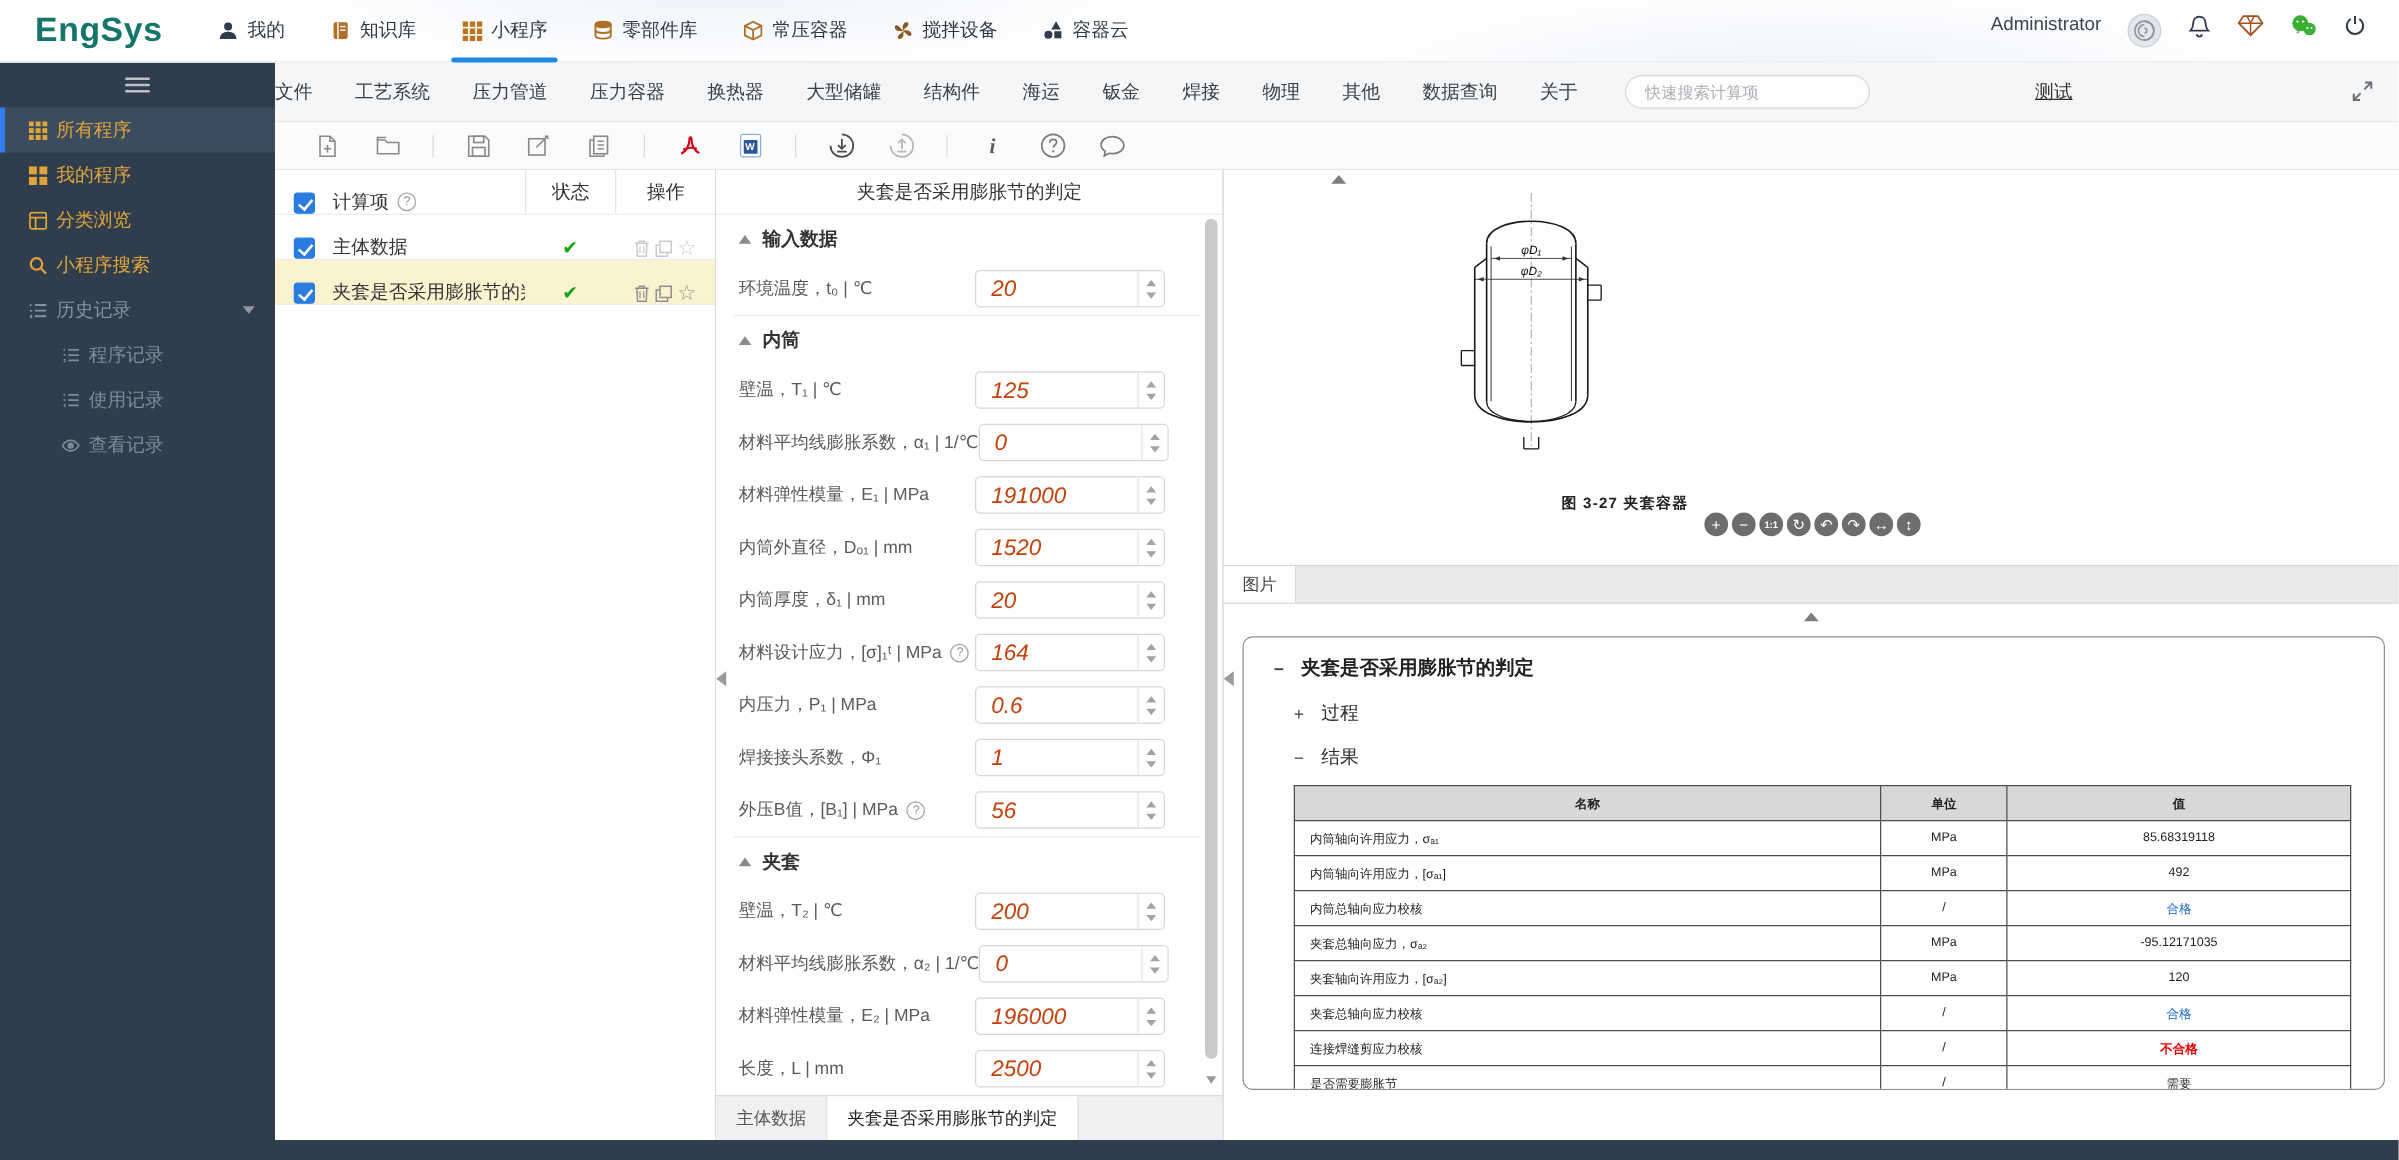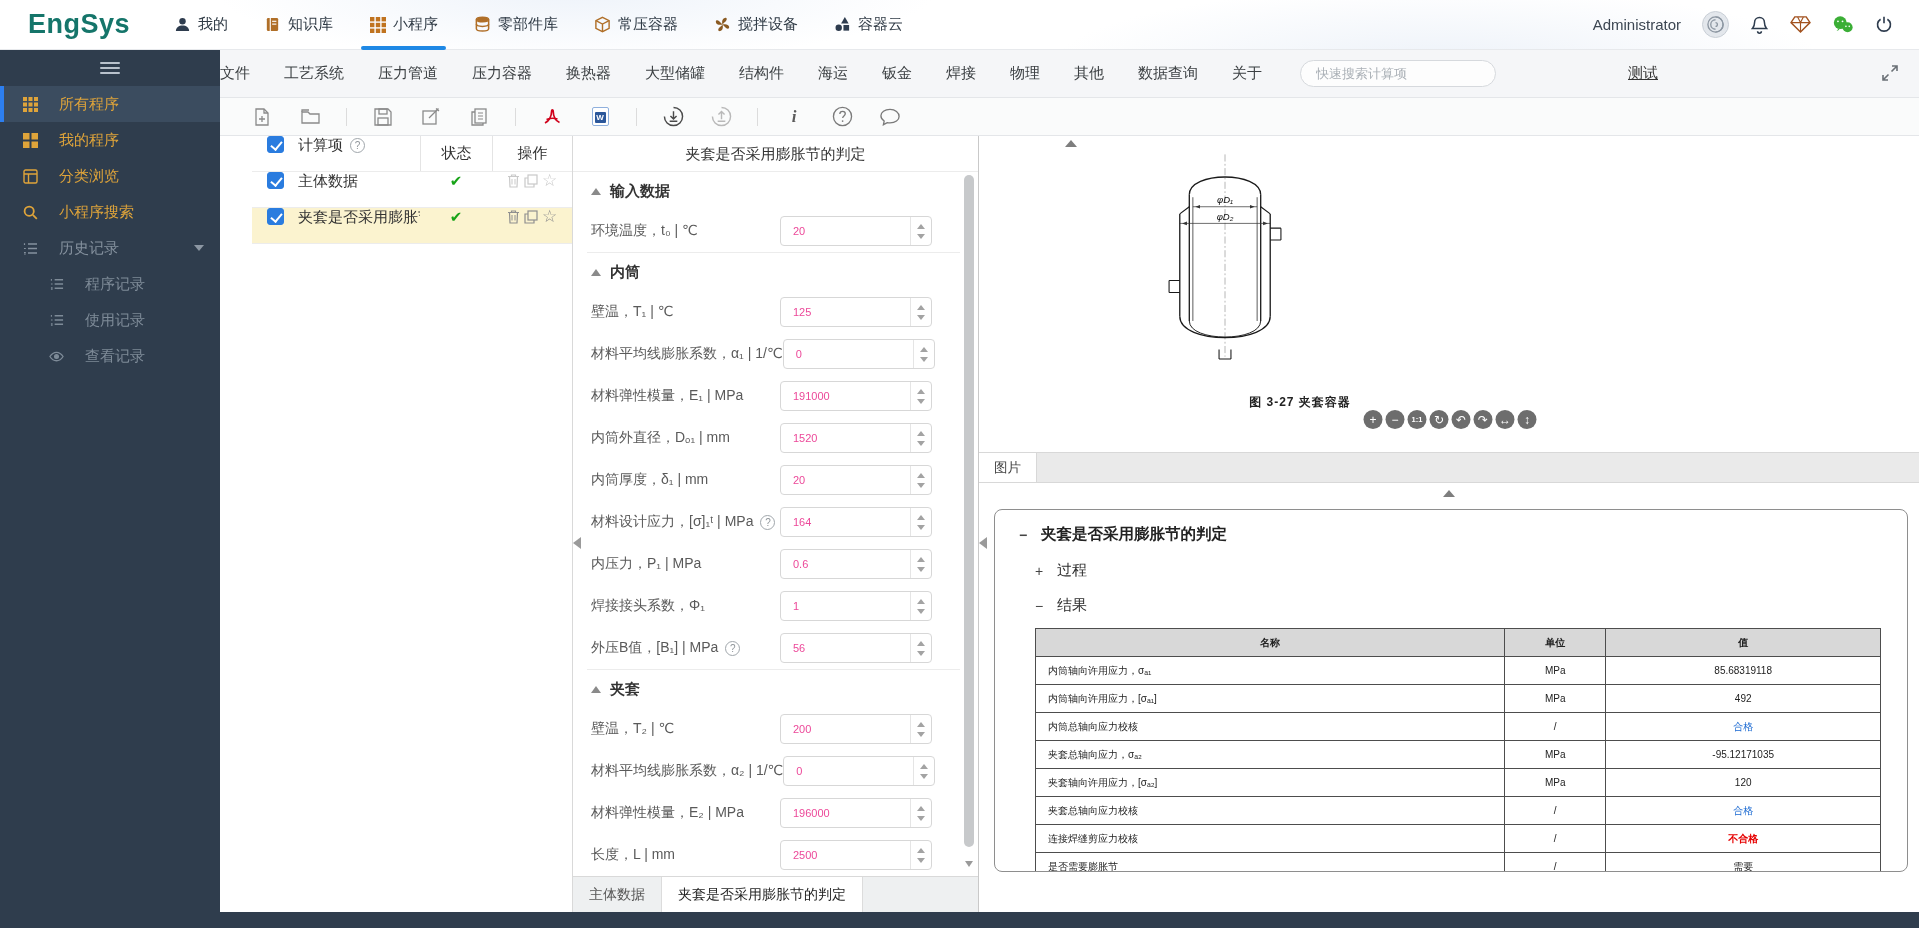--- a/index.html
+++ b/index.html
@@ -6,29 +6,29 @@
   html,body { width:1919px; height:928px; overflow:hidden; }
   body { font-family:"Liberation Sans","DejaVu Sans",sans-serif; background:#fff; color:#333; position:relative; font-size:14px; }
 
   
   .header { position:absolute; left:0; top:0; width:1919px; height:50px; background:#fff; border-bottom:1px solid #e7e9ec; display:flex; align-items:center; padding:0 26px 0 28px; z-index:10;
     background-image:radial-gradient(ellipse 600px 120px at 30% -20%, #eef3fa 0%, rgba(255,255,255,0) 60%), radial-gradient(ellipse 700px 140px at 75% 130%, #edf2f9 0%, rgba(255,255,255,0) 55%);}
   .logo { font-size:27px; font-weight:bold; color:#15756a; letter-spacing:.5px; margin-right:44px; }
   .topnav { display:flex; align-items:center; height:50px; gap:36px; }
   .titem { display:flex; align-items:center; gap:7px; font-size:15px; color:#2f3a45; height:50px; position:relative; cursor:pointer; white-space:nowrap; }
   .titem.active::after { content:""; position:absolute; left:-8px; right:-8px; bottom:0; height:4px; background:#1e88e5; border-radius:2px; }
-  .hright { margin-left:auto; display:flex; align-items:center; gap:21px; }
+  .hright { margin-left:auto; display:flex; align-items:flex-start; gap:21px; }
   .username { font-size:15px; color:#3c4652; }
   .avatar { width:27px; height:27px; border-radius:50%; background:#e3e7ec; border:1px solid #c9cfd6; display:flex; align-items:center; justify-content:center; }
 
   
   .sidebar { position:absolute; left:0; top:50px; width:220px; bottom:0; background:#2f3d4d; z-index:5; }
   .burger { height:36px; display:flex; flex-direction:column; justify-content:center; align-items:center; gap:3px; cursor:pointer; }
   .burger div { width:20px; height:2px; background:#b9c2cc; border-radius:1px; }
-  .sitem { height:36px; display:flex; align-items:center; gap:20px; padding-left:22px; font-size:15px; color:#dfa43a; position:relative; cursor:pointer; }
+  .sitem { height:36px; display:flex; align-items:center; gap:6px; padding-left:22px; font-size:15px; color:#dfa43a; position:relative; cursor:pointer; }
   .sitem.active { background:#3b4c5f; }
   .sitem.active::before { content:""; position:absolute; left:0; top:0; bottom:0; width:4px; background:#2d7ff0; }
   .sitem.gray { color:#85919e; }
   .sitem.sub { padding-left:48px; color:#7e8b98; }
   .sicon { width:17px; height:17px; display:flex; align-items:center; justify-content:center; flex:0 0 17px; }
   .caret-down { margin-left:auto; margin-right:16px; width:0; height:0; border-left:5px solid transparent; border-right:5px solid transparent; border-top:6px solid #8c97a3; }
 
   
   .menubar { position:absolute; left:220px; top:50px; right:0; height:48px; background:#f5f6f8; border-bottom:1px solid #e4e6e9; display:flex; align-items:center; z-index:4; }
   .mitem { font-size:15px; color:#3c4043; margin-right:34px; cursor:pointer; white-space:nowrap; }
@@ -44,21 +44,21 @@
   .tinfo { font-family:"Liberation Serif","DejaVu Serif",serif; font-style:italic; font-weight:bold; font-size:17px; color:#5a5a5a; }
   .word-badge { width:17px; height:19px; border:1px solid #8fb0dd; border-radius:2px; background:#fff; position:relative; }
   .word-badge span { position:absolute; left:2px; bottom:2px; width:11px; height:11px; background:#2b579a; color:#fff; font-size:8px; font-weight:bold; display:flex; align-items:center; justify-content:center; border-radius:1px; }
 
   
   .content { position:absolute; left:220px; top:136px; right:0; bottom:16px; display:flex; background:#fff; }
   .footer-strip { position:absolute; left:220px; right:0; bottom:0; height:16px; background:#2f3d4d; }
 
   
   .calc-panel { width:353px; flex:0 0 353px; border-right:1px solid #d9d9d9; }
-  .crow { height:36px; display:flex; align-items:flex-start; border-bottom:1px solid #ececec; font-size:15px; color:#333; cursor:pointer;margin-left:32px; }
+  .crow { height:36px; display:flex; align-items:flex-end; border-bottom:1px solid #ececec; font-size:15px; color:#333; cursor:pointer; }
   .crow.head { cursor:default; }
   .crow.head .c-status, .crow.head .c-action { border-left:1px solid #e4e4e4; align-self:stretch; display:flex; align-items:center; justify-content:center; }
   .c-check { width:46px; display:flex; justify-content:center; flex:0 0 46px; }
   .c-name { flex:1; display:flex; align-items:center; gap:7px; overflow:hidden; white-space:nowrap; }
   .c-status { width:72px; flex:0 0 72px; display:flex; align-items:center; justify-content:center; }
   .c-action { width:80px; flex:0 0 80px; display:flex; align-items:center; justify-content:center; gap:4px; }
   .crow.selected { background:#fbf3cf; }
   .checkbox { width:17px; height:17px; background:#2a7cdf; border:1px solid #2a7cdf; border-radius:3px; position:relative; cursor:pointer; }
   .checkbox::after { content:""; position:absolute; left:5px; top:2px; width:5px; height:9px; border:solid #fff; border-width:0 2px 2px 0; transform:rotate(40deg); }
   .ok-check { color:#17a317; font-weight:bold; font-size:15px; }
@@ -69,21 +69,21 @@
 
   
   .form-panel { width:406px; flex:0 0 406px; border-right:1px solid #c9c9c9; display:flex; flex-direction:column; position:relative; background:#fff; }
   .fp-title { height:36px; line-height:36px; text-align:center; font-size:15px; color:#333; border-bottom:1px solid #ececec; flex:0 0 36px; }
   .fp-scroll { flex:1; position:relative; padding:0 46px 0 18px; overflow:hidden; }
   .fsec { height:38px; display:flex; align-items:center; gap:9px; font-size:15px; font-weight:bold; color:#333; }
   .tri-up { width:0; height:0; border-left:5px solid transparent; border-right:5px solid transparent; border-bottom:7px solid #8a8a8a; }
   .frow { height:42px; display:flex; align-items:center; justify-content:space-between; }
   .flabel { font-size:14px; color:#5a5a5a; display:flex; align-items:center; gap:7px; white-space:nowrap; }
   .finput { width:152px; height:30px; border:1px solid #d7d7d7; border-radius:4px; background:#fff; position:relative; flex:0 0 152px; }
-  .finput input { border:none; outline:none; background:transparent; width:122px; height:28px; padding-left:12px; font-size:11px; color:#ec4899; font-family:inherit; }
+  .finput input { border:none; outline:none; background:transparent; width:122px; height:28px; padding-left:12px; font-size:18px; color:#c2410c; font-family:inherit;font-style:italic; }
   .spin { position:absolute; right:0; top:0; bottom:0; width:21px; border-left:1px solid #e5e5e5; display:flex; flex-direction:column; align-items:center; justify-content:center; gap:5px; cursor:pointer; }
   .sp-up { width:0; height:0; border-left:4px solid transparent; border-right:4px solid transparent; border-bottom:5px solid #a3a3a3; }
   .sp-dn { width:0; height:0; border-left:4px solid transparent; border-right:4px solid transparent; border-top:5px solid #a3a3a3; }
   .fdiv { height:1px; background:#ececec; margin:0 -28px 0 -4px; }
   .fp-scrollbar { position:absolute; right:4px; top:3px; bottom:3px; width:10px; }
   .fp-thumb { position:absolute; top:0; bottom:26px; width:10px; background:#c7c9cb; border-radius:5px; cursor:pointer; }
   .fp-down { position:absolute; bottom:6px; left:1px; width:0; height:0; border-left:4px solid transparent; border-right:4px solid transparent; border-top:6px solid #9a9a9a; cursor:pointer; }
   .fp-tabs { flex:0 0 36px; border-top:1px solid #d9d9d9; background:#eef0f1; display:flex; font-size:14px; }
   .ftab { padding:0 16px; display:flex; align-items:center; color:#555; border-right:1px solid #dcdcdc; cursor:pointer; white-space:nowrap; }
   .ftab.active { background:#fff; color:#222; }

